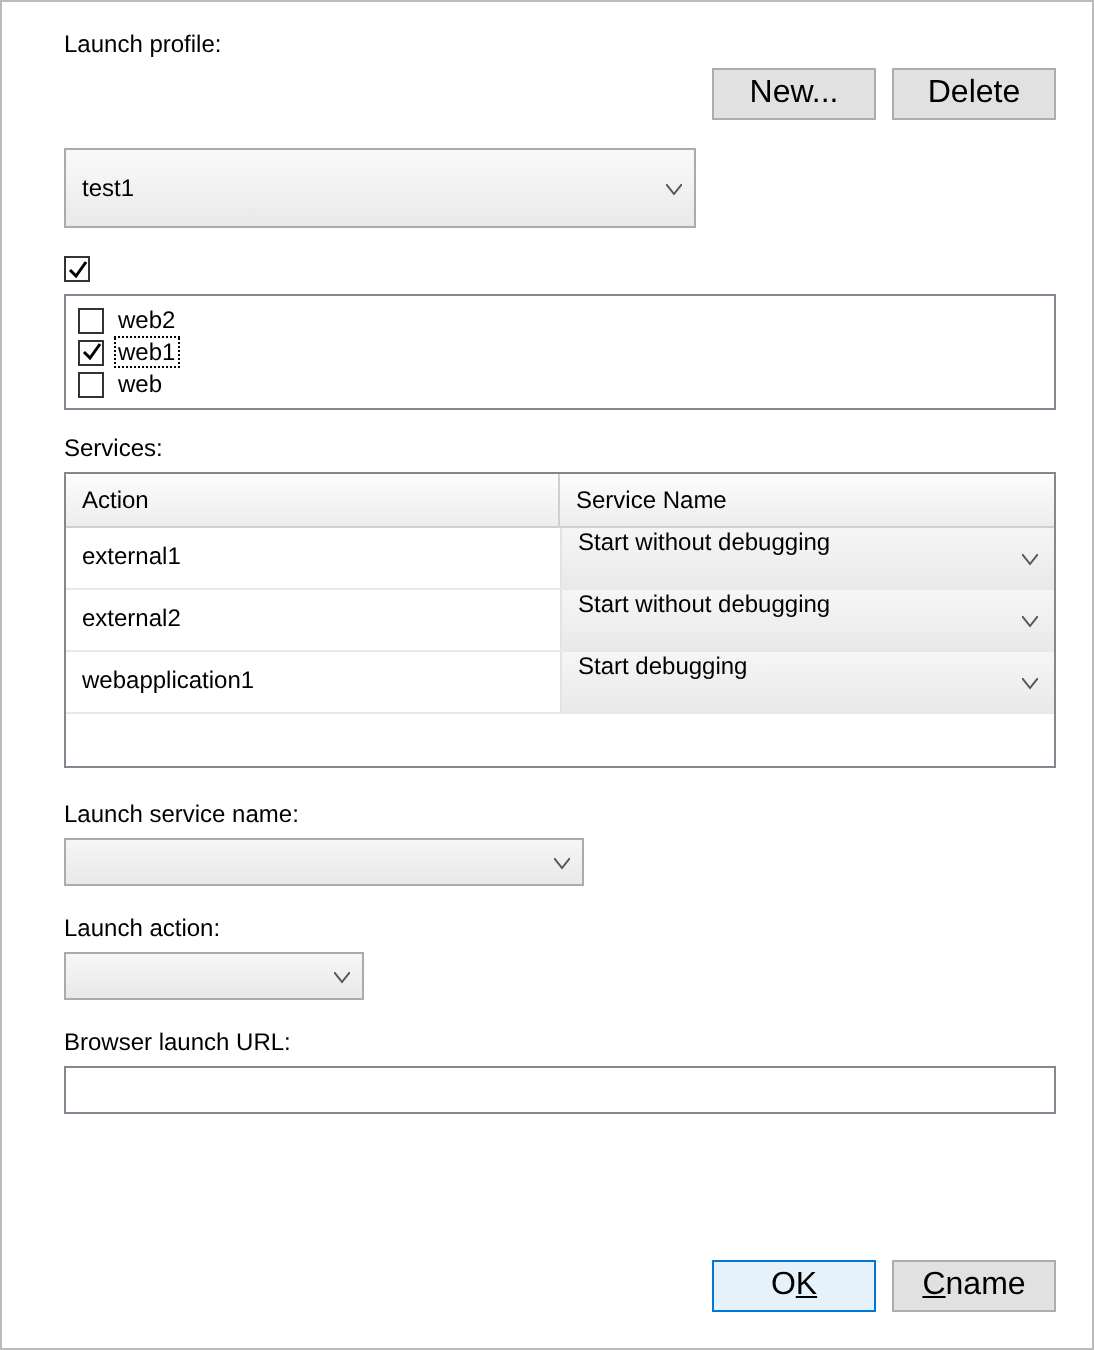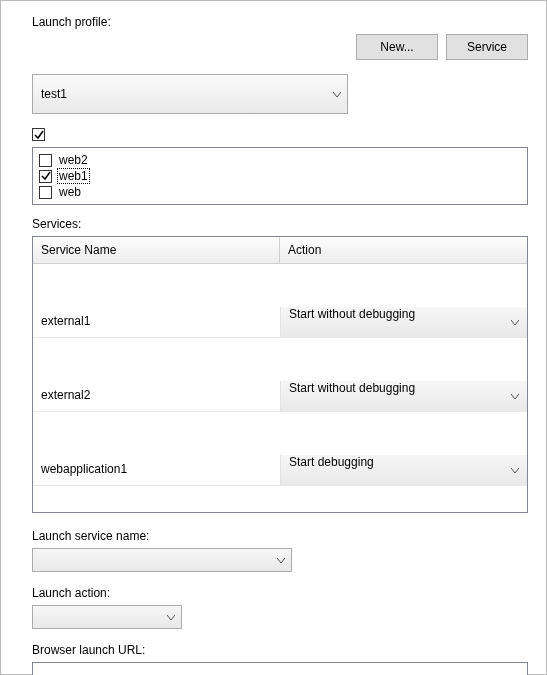--- a/index.html
+++ b/index.html
@@ -71,21 +71,21 @@
     height: 26px;
     min-width: 82px;
     border: 1px solid #adadad;
     background: #e1e1e1;
     display: inline-flex;
     align-items: center;
     justify-content: center;
     padding: 0 12px;
     cursor: default;
     font-family: inherit;
-    font-size: 12px;
+    font-size: 16px;
   }
   .btn.primary {
     border: 1px solid #0078d7;
     background: #e5f1fb;
   }
   .btn .ul { text-decoration: underline; }
   .chk-row {
     display: flex;
     align-items: center;
     gap: 6px;
@@ -127,21 +127,20 @@
   .services-table .head .col {
     padding: 6px 8px;
     border-right: 1px solid #d0d0d0;
   }
   .services-table .head .col:last-child { border-right: none; }
   .col-name { width: 50%; }
   .col-action { width: 50%; }
   .services-table .row {
     display: flex;
     border-bottom: 1px solid #e8e8e8;
-    margin-top: 43px;
   }
   .services-table .row .cell {
     padding: 0;
   }
   .services-table .row .cell.name { width:50%; padding: 7px 8px; }
   .services-table .row .cell.action { width:50%; }
   .action-select {
     height: 30px;
     width: 100%;
     background: linear-gradient(#f6f6f6,#e9e9e9);
@@ -199,21 +198,21 @@
         <span class="chev">
           <svg viewBox="0 0 8 6">
               <path d="M0 0 L4 5 L8 0" stroke="#555" stroke-width="1" fill="none"></path>
             </svg>
         </span>
       </div>
       <div class="btn">
           <span>New...</span>
         </div>
       <div class="btn">
-          <span>Service</span>
+          <span>Delete</span>
         </div>
     </div>
 
     <div class="chk-row">
       <span class="chk checked">
         <svg viewBox="0 0 10 10">
             <path d="M1 5 L4 8 L9 1" stroke="#000" stroke-width="1.5" fill="none"></path>
           </svg>
       </span>
     </div>
@@ -237,22 +236,22 @@
         <span class="chk">
           
         </span>
         <span class="txt">web</span>
       </div>
     </div>
 
     <div class="label">Services:</div>
     <div class="services-table">
       <div class="head">
+        <div class="col col-action">Action</div>
         <div class="col col-name">Service Name</div>
-        <div class="col col-action">Action</div>
       </div>
       <div class="row">
         <div class="cell name">external1</div>
         <div class="cell action">
           <div class="action-select">
             <span>Start without debugging</span>
             <span class="chev"><svg viewBox="0 0 8 6">
                   <path d="M0 0 L4 5 L8 0" stroke="#555" stroke-width="1" fill="none"></path>
                 </svg></span>
           </div>

